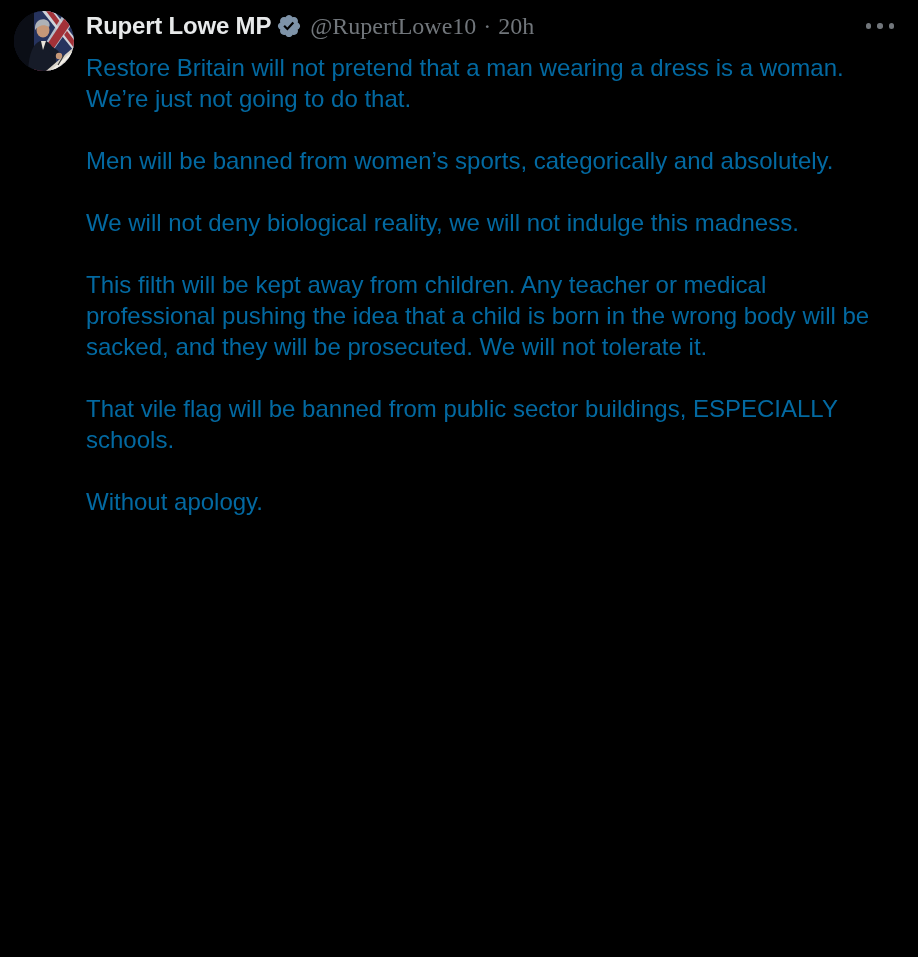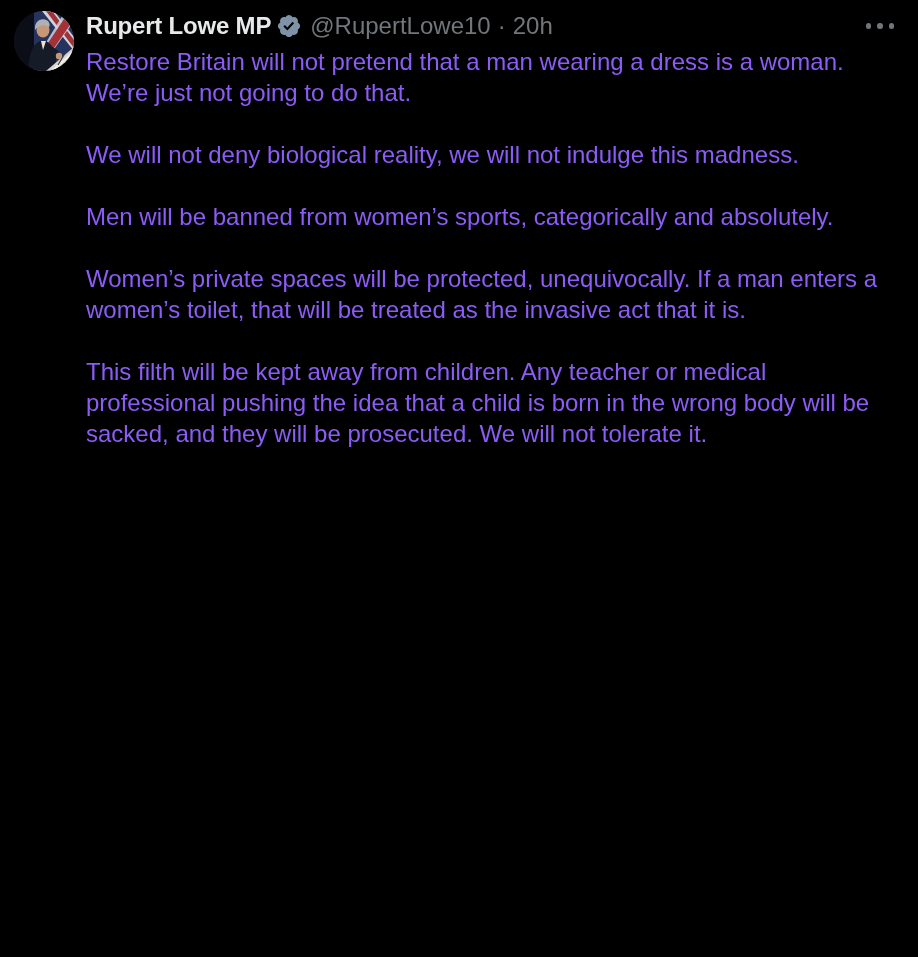--- a/index.html
+++ b/index.html
@@ -21,34 +21,34 @@
 
   .header-row { display: flex; align-items: center; height: 32px; }
   .author-name {
     font-weight: 700; font-size: 24px; color: #e7e9ea;
     letter-spacing: -0.2px; white-space: nowrap; cursor: pointer;
   }
   .badge { width: 26px; height: 26px; margin-left: 5px; display: inline-flex; cursor: pointer; }
   .badge svg { width: 26px; height: 26px; }
   .handle-group {
     display: flex; align-items: flex-end; margin-left: 8px;
-    font-size: 24px; color: #71767b; white-space: nowrap;
+    font-size: 24px; color: #71767b; white-space: nowrap; font-family: Liberation Serif, serif;
   }
   .handle { cursor: pointer; }
   .sep { margin: 0 7px; }
   .time { cursor: pointer; }
 
   .more-btn {
     position: absolute; top: 21px; right: 22px;
     display: flex; gap: 6px; align-items: center;
     padding: 2px; cursor: pointer;
   }
   .more-btn .dot { width: 5.5px; height: 5.5px; border-radius: 50%; background: #71767b; }
 
-  .body-text { margin-top: 4px; font-size: 24px; line-height: 31px; color: #8b5cf6; }
+  .body-text { margin-top: 10px; font-size: 24px; line-height: 31px; color: #0369a1; }
   .body-text p { margin: 31px 0 0 0; white-space: pre-line; }
   .body-text p:first-child { margin-top: 0; }
 </style>
 </head>
 <body>
 
 <article class="tweet">
 
   <div class="avatar-btn">
     <svg viewBox="0 0 60 60" aria-hidden="true">
@@ -86,27 +86,28 @@
       <span class="handle-group">
         <span class="handle">@RupertLowe10</span>
         <span class="sep">·</span>
         <span class="time">20h</span>
       </span>
     </div>
 
     <div class="body-text">
       <p>Restore Britain will not pretend that a man wearing a dress is a woman.
 We’re just not going to do that.</p>
+      <p>Men will be banned from women’s sports, categorically and absolutely.</p>
       <p>We will not deny biological reality, we will not indulge this madness.</p>
-      <p>Men will be banned from women’s sports, categorically and absolutely.</p>
-      <p>Women’s private spaces will be protected, unequivocally. If a man enters a
-women’s toilet, that will be treated as the invasive act that it is.</p>
       <p>This filth will be kept away from children. Any teacher or medical
 professional pushing the idea that a child is born in the wrong body will be
 sacked, and they will be prosecuted. We will not tolerate it.</p>
+      <p>That vile flag will be banned from public sector buildings, ESPECIALLY
+schools.</p>
+      <p>Without apology.</p>
     </div>
   </div>
 
   <div class="more-btn" title="More">
     <span class="dot"></span>
     <span class="dot"></span>
     <span class="dot"></span>
   </div>
 
 </article>

